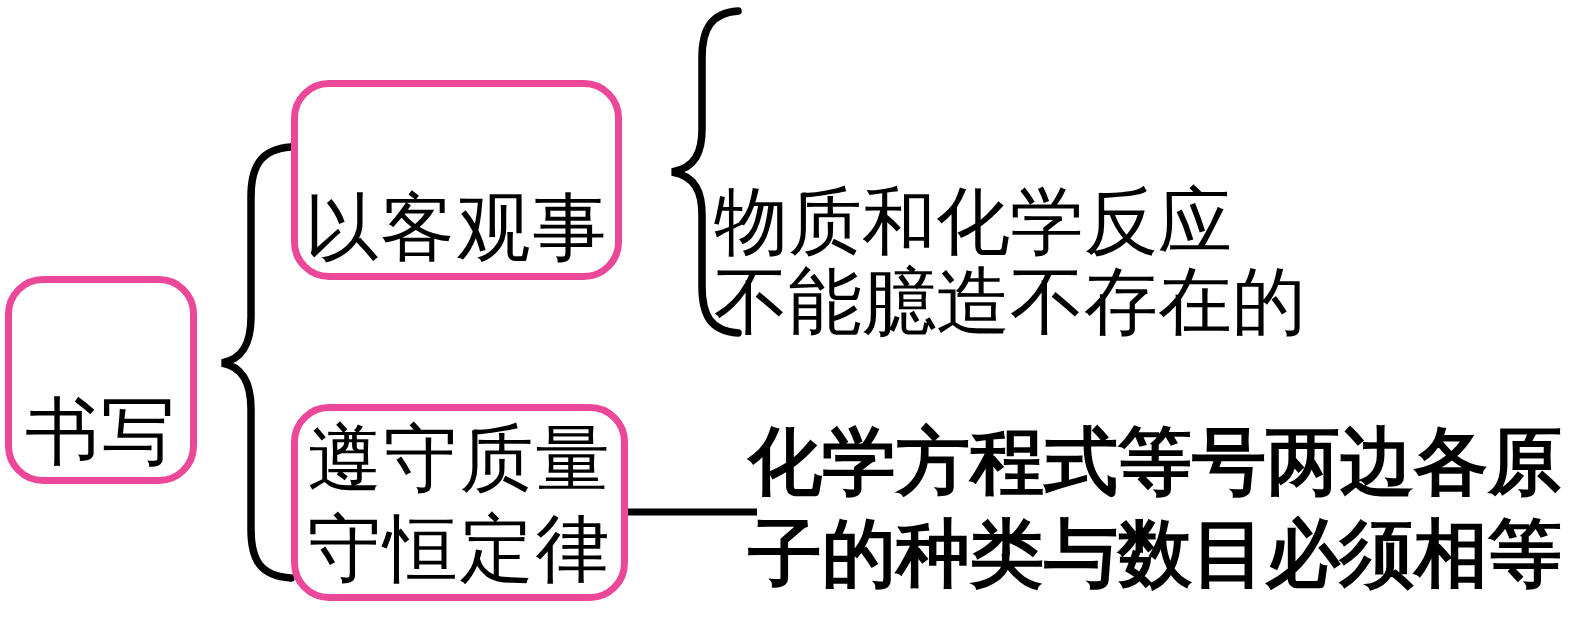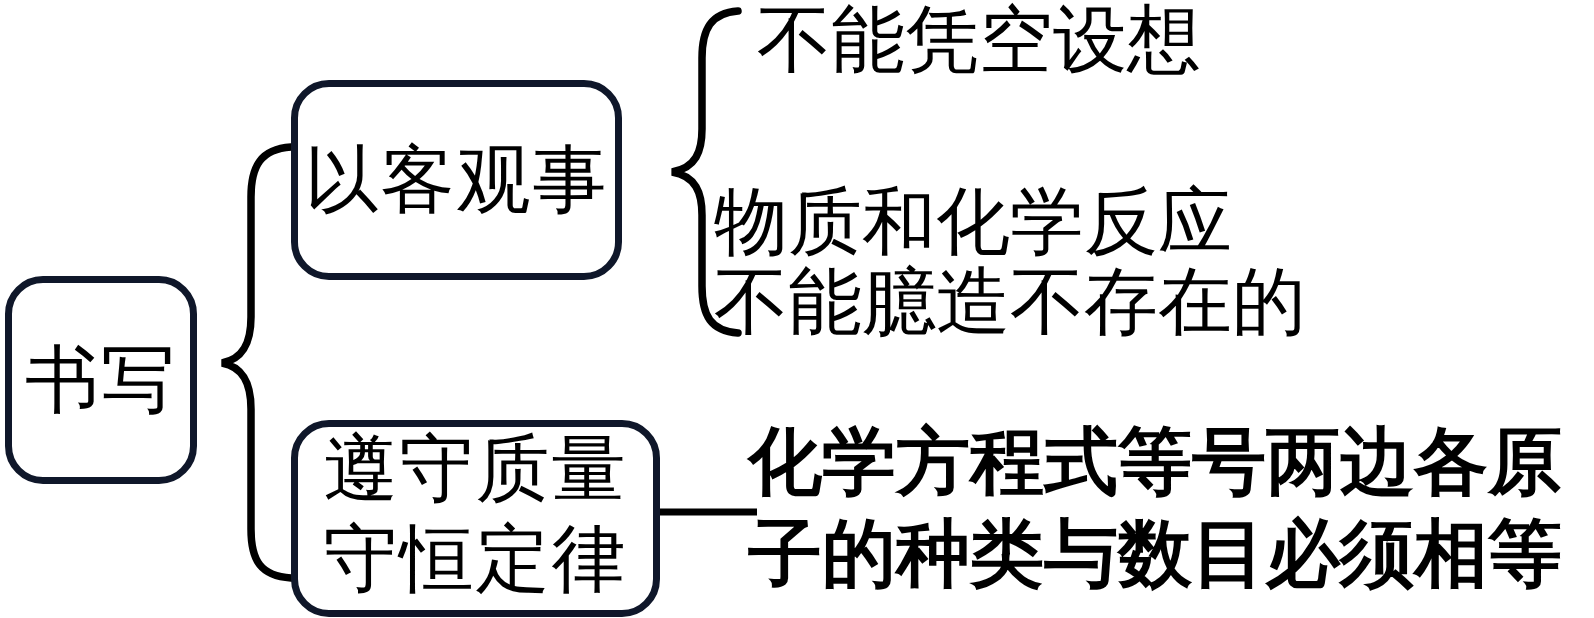--- a/index.html
+++ b/index.html
@@ -18,26 +18,26 @@
   }
   .svg-layer {
     position: absolute;
     left: 0;
     top: 0;
     width: 1594px;
     height: 618px;
   }
   .node-box {
     position: absolute;
-    border: 7px solid #0f172a;
+    border: 7px solid #ec4899;
     border-radius: 38px;
     background: #ffffff;
     display: flex;
     flex-direction: column;
-    justify-content: center;
+    justify-content: flex-end;
     align-items: center;
     box-sizing: border-box;
   }
   .node-line {
     font-size: 74px;
     line-height: 90px;
     white-space: nowrap;
     letter-spacing: 2px;
   }
   .leaf-text {
@@ -45,21 +45,21 @@
     white-space: nowrap;
   }
   .leaf-line {
     font-size: 74px;
     white-space: nowrap;
   }
   .lh80 { line-height: 80px; }
   .lh92 { line-height: 92px; }
   #root-box      { left: 5px;   top: 276px; width: 192px; height: 208px; }
   #objective-box { left: 291px; top: 80px;  width: 331px; height: 200px; }
-  #mass-box      { left: 291px; top: 420px; width: 369px; height: 197px; font-family: Liberation Mono, monospace; }
+  #mass-box      { left: 291px; top: 404px; width: 337px; height: 197px; }
   #leaf-no-fancy      { left: 757px; top: 0px; }
   #leaf-no-fabricate  { left: 714px; top: 182px; }
   #leaf-atoms-equal   { left: 748px; top: 416px; font-weight: bold; }
 </style>
 </head>
 <body>
 
 <div class="canvas">
 
   <svg class="svg-layer" viewBox="0 0 1594 618" xmlns="http://www.w3.org/2000/svg">
@@ -74,23 +74,20 @@
 
   <div class="node-box" id="objective-box">
     <div class="node-line">以客观事</div>
   </div>
 
   <div class="node-box" id="mass-box">
     <div class="node-line">遵守质量</div>
     <div class="node-line">守恒定律</div>
   </div>
 
-  <div class="leaf-text" id="leaf-no-fancy">
-    <div class="leaf-line lh80">不能凭空设想</div>
-  </div>
 
   <div class="leaf-text" id="leaf-no-fabricate">
     <div class="leaf-line lh80">物质和化学反应</div>
     <div class="leaf-line lh80">不能臆造不存在的</div>
   </div>
 
   <div class="leaf-text" id="leaf-atoms-equal">
     <div class="leaf-line lh92">化学方程式等号两边各原</div>
     <div class="leaf-line lh92">子的种类与数目必须相等</div>
   </div>

